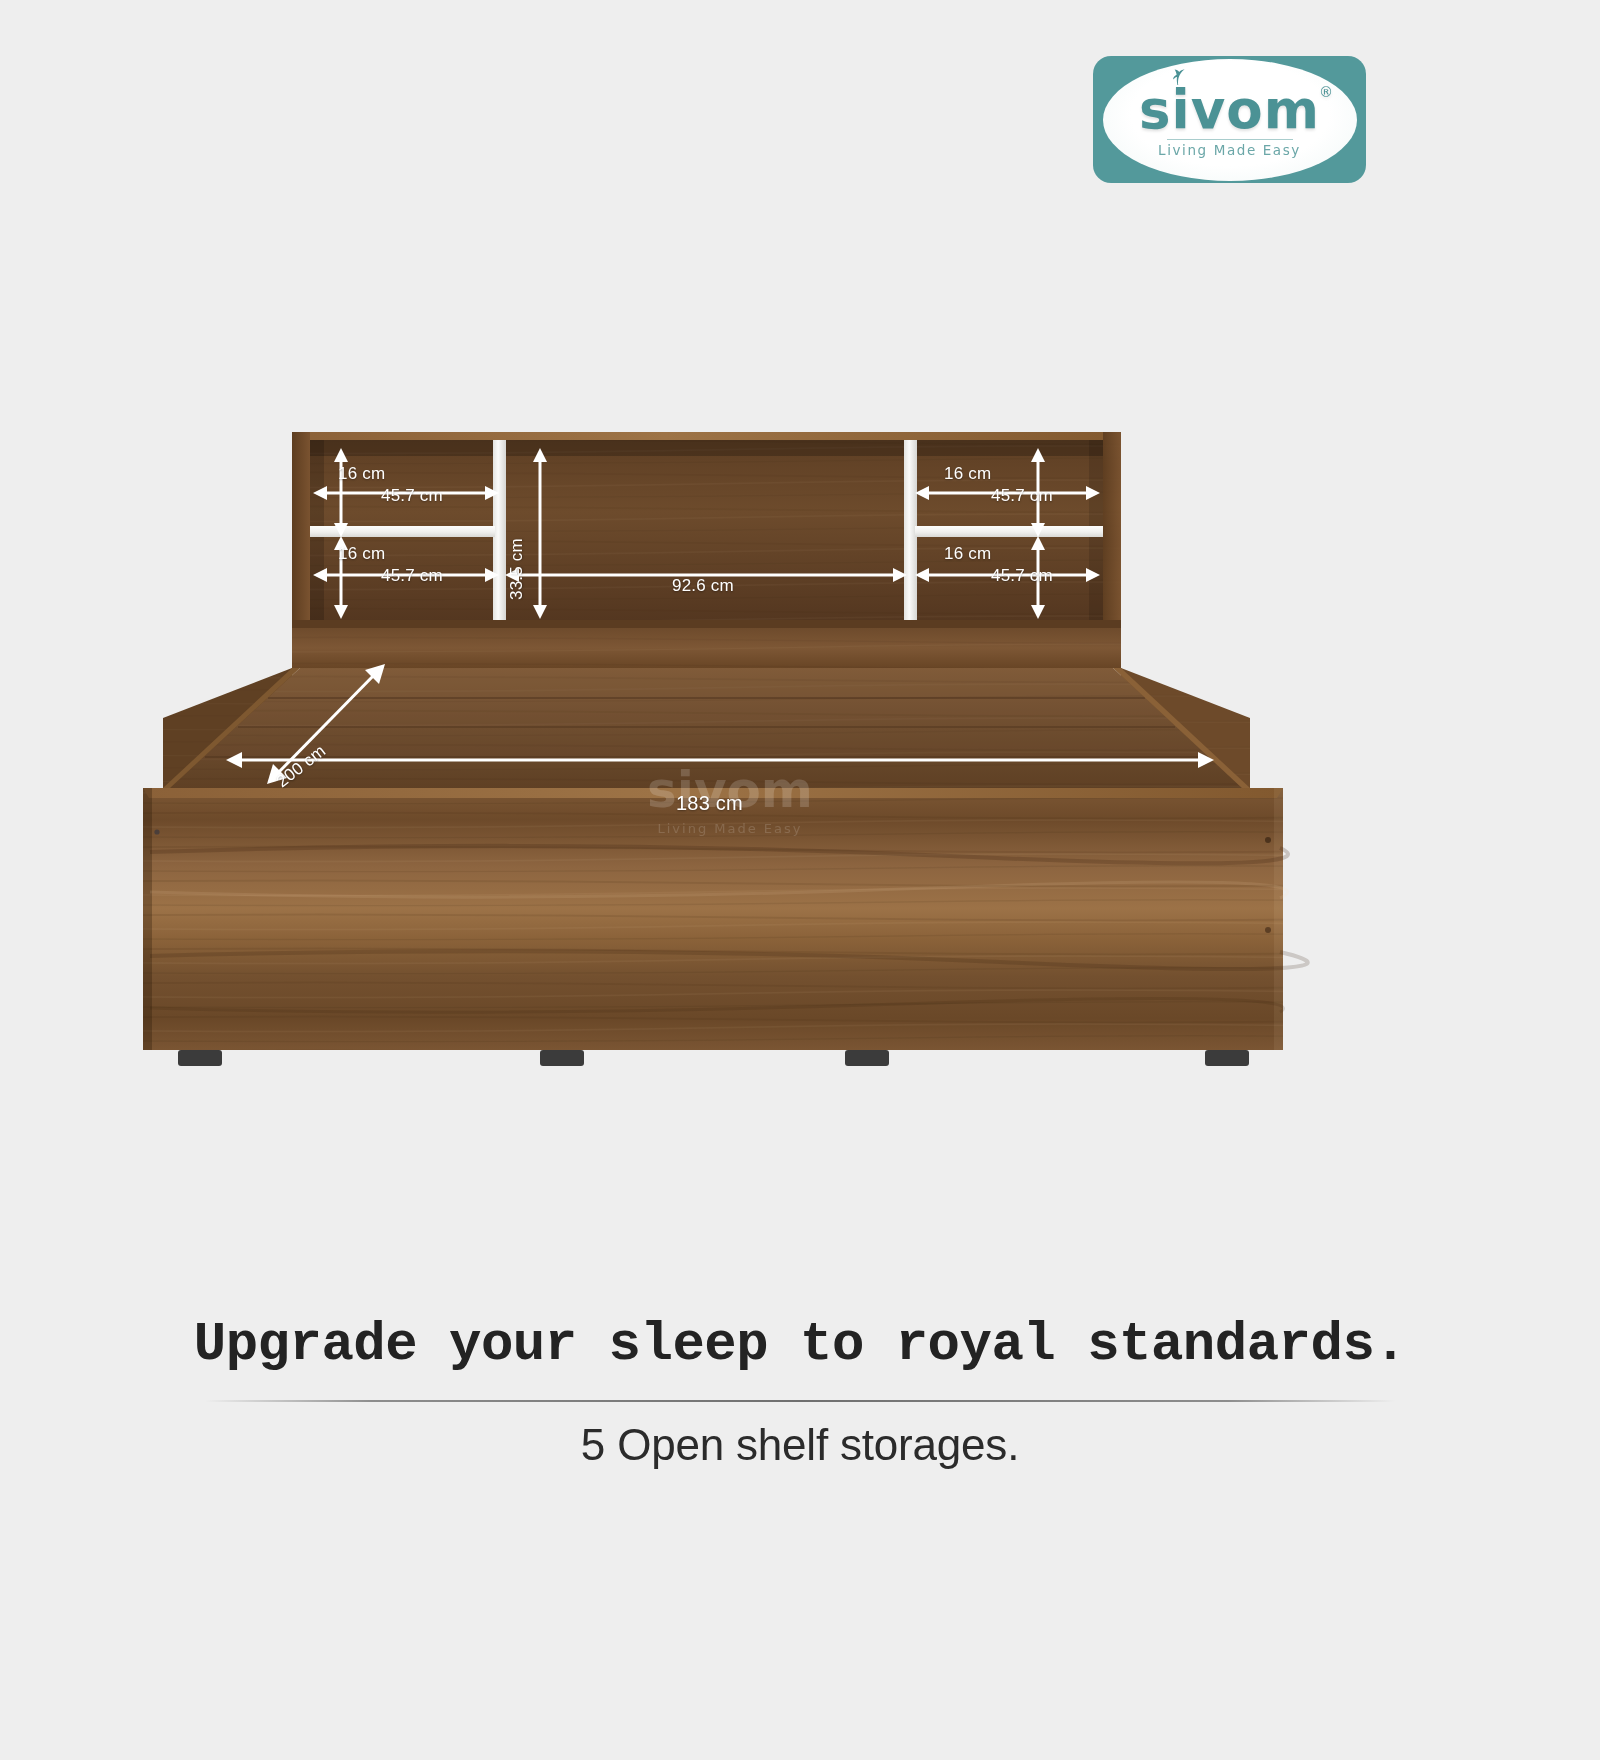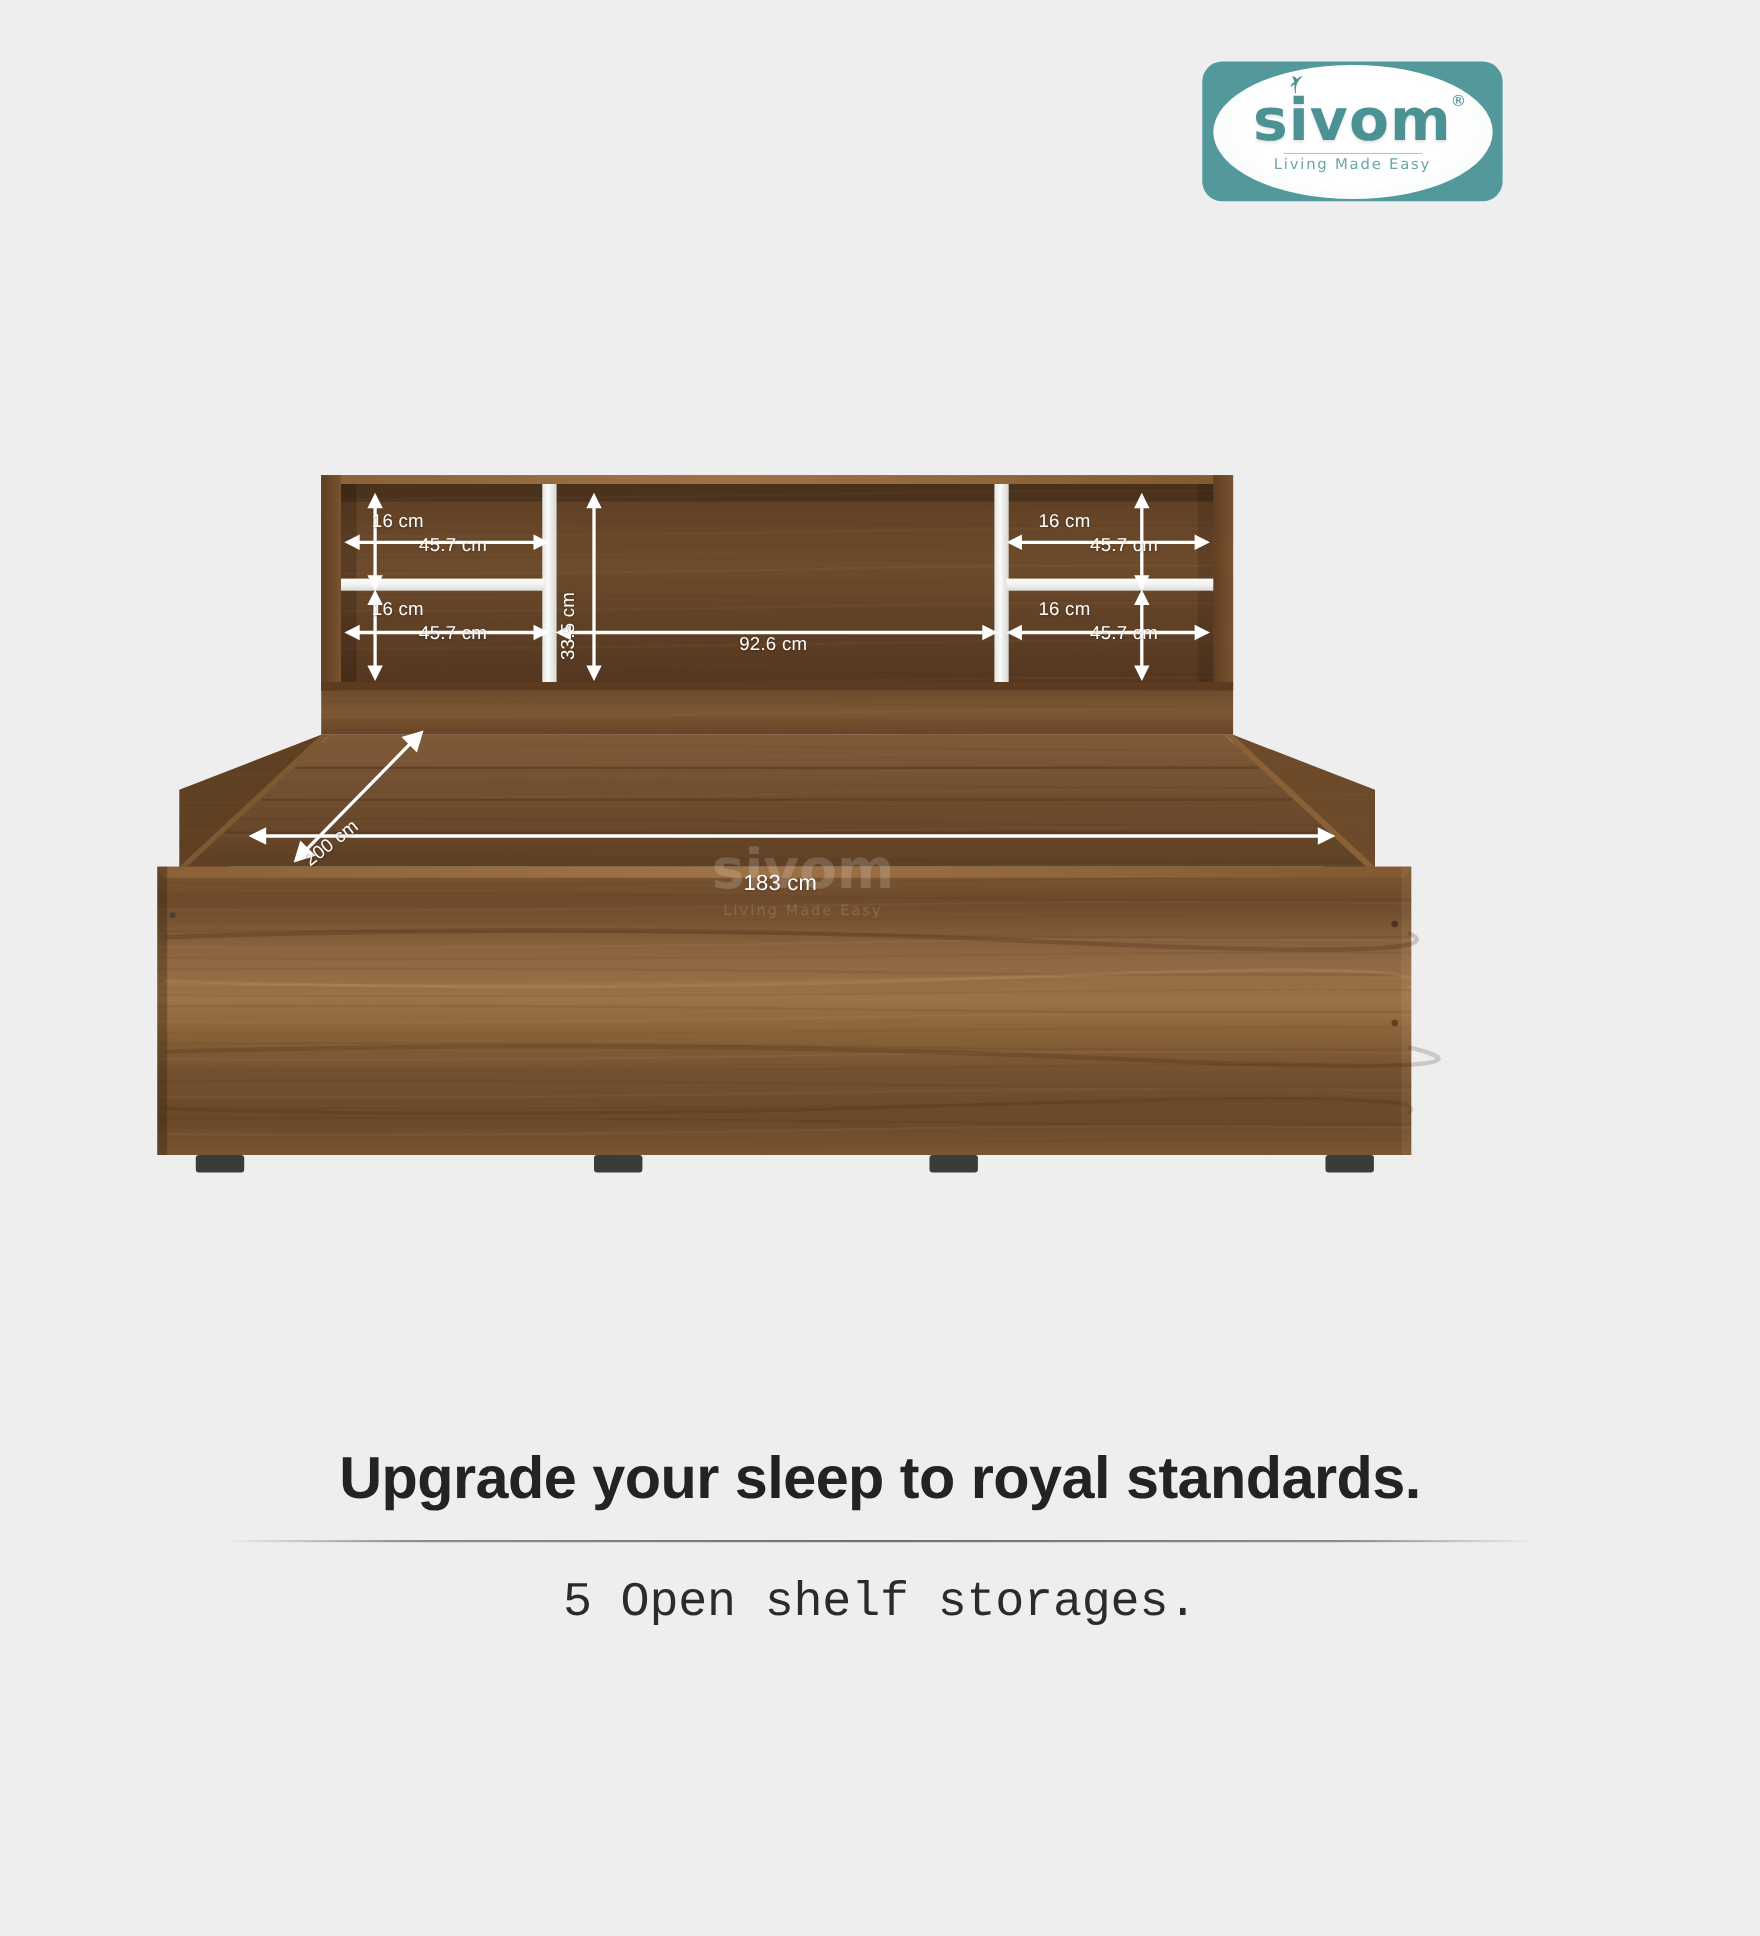--- a/index.html
+++ b/index.html
@@ -129,38 +129,38 @@
 
   
   #caption-block {
     position: absolute;
     left: 0;
     top: 1315px;
     width: 1600px;
     text-align: center;
   }
   #headline {
-    font-family: Liberation Sans, sans-serif;
+    font-family: Liberation Mono, monospace;
     font-weight: bold;
     font-size: 54px;
     color: #232323;
     letter-spacing: -0.5px;
     line-height: 1.1;
   }
   #caption-divider {
     width: 1190px;
     height: 2px;
     margin: 26px auto 0 auto;
     background: linear-gradient(to right, rgba(150,150,150,0) 0%, #8d8d8d 14%, #6f6f6f 50%, #8d8d8d 86%, rgba(150,150,150,0) 100%);
   }
   #subheadline {
-    font-family: Liberation Mono, monospace;
+    font-family: Liberation Sans, sans-serif;
     font-size: 44px;
     color: #2b2b2b;
-    margin-top: 30px;
+    margin-top: 18px;
     letter-spacing: -0.2px;
   }
 </style>
 </head>
 <body>
 
 <div id="logo-badge">
   <div id="logo-ellipse">
     <div id="logo-wordmark">
       <svg id="logo-leaf" viewBox="0 0 16 18">

